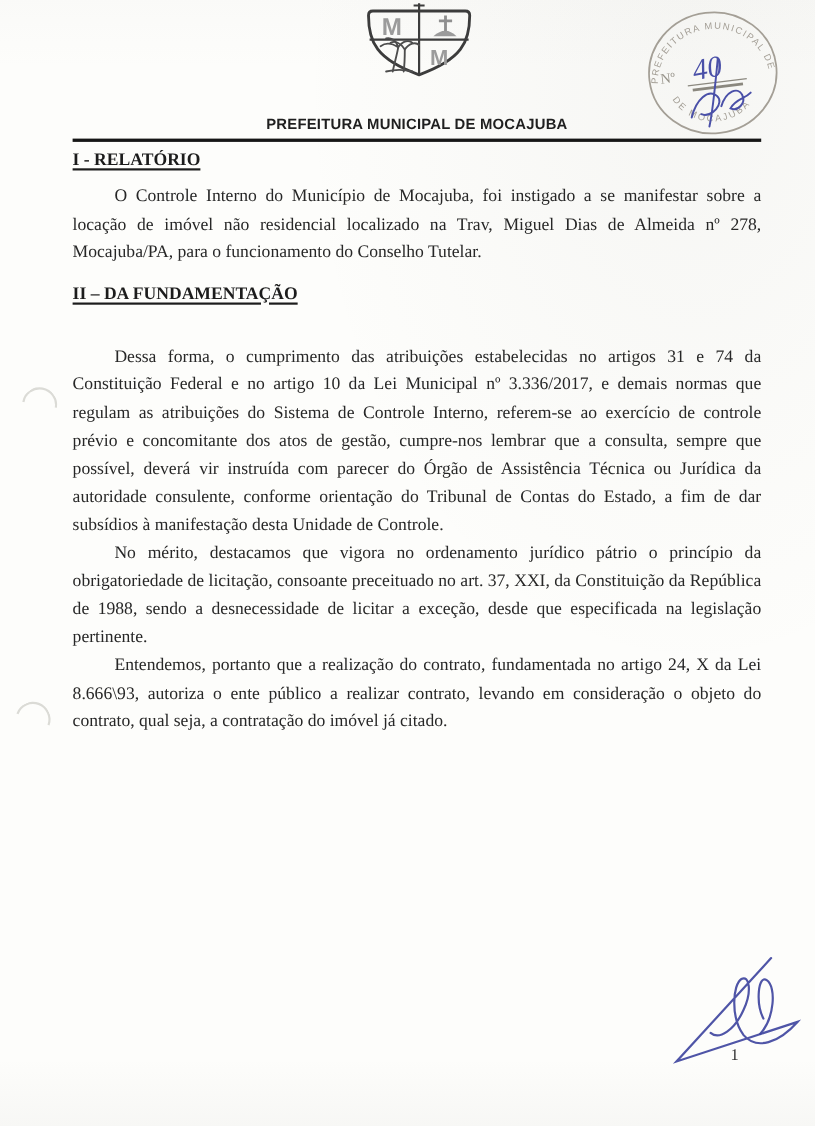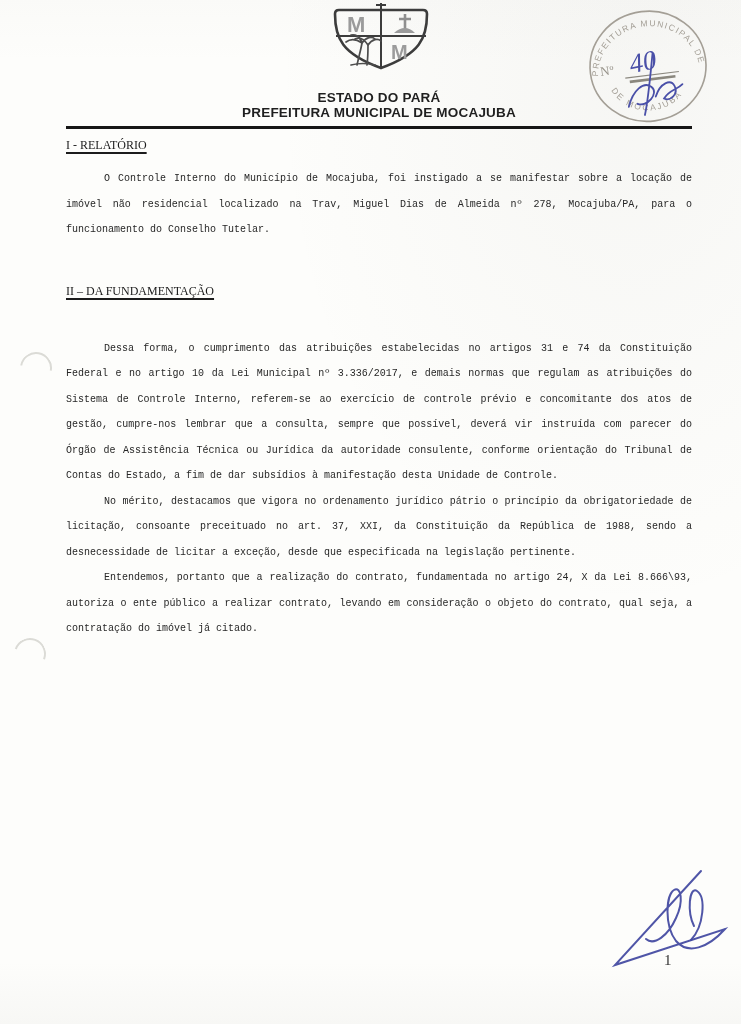--- a/index.html
+++ b/index.html
@@ -67,40 +67,39 @@
   .meta {
     margin-top: 4px;
     font-weight: bold;
     font-size: 15px;
     line-height: 21px;
     color: #1c1c1c;
   }
 
   
   .sec-heading {
-    font-size: 12px;
+    font-size: 16px;
     line-height: 17px;
-    font-weight: normal;
+    font-weight: bold;
     color: #1c1c1c;
     text-decoration: underline;
     text-underline-offset: 3px;
     text-decoration-thickness: 1.5px;
     margin: 0;
   }
   #sec1-heading { margin-top: 8px; }
-  #sec2-heading { margin-top: 40px; }
+  #sec2-heading { margin-top: 16px; }
   #sec3-heading { margin-top: 23px; }
   .sec-body p {
     margin: 0;
     text-indent: 38px;
     text-align: justify;
-    font-size: 10px;
+    font-size: 16px;
     line-height: 25.5px;
     color: #272727;
-    font-family: Liberation Mono, monospace;
   }
   #sec1-body { margin-top: 12px; }
   #sec2-body { margin-top: 36px; }
 
   
   .signature {
     position: absolute;
     left: 588px;
     top: 863px;
     width: 148px;
@@ -171,21 +170,20 @@
         </g>
         <g stroke="#4d4d4d" stroke-width="1.7" fill="none" stroke-linecap="round">
           <path d="M 36 63 C 38 54 40 47 41 41"></path>
           <path d="M 46 63 C 47 55 47 49 47 43"></path>
           <path d="M 41 41 C 35 37 29 37 25 40 M 41 41 C 39 34 34 32 30 33 M 41 41 C 45 35 51 34 54 37"></path>
           <path d="M 47 43 C 43 37 38 35 34 37 M 47 43 C 51 37 57 36 60 39"></path>
           <path d="M 30 63 Q 42 60 54 63"></path>
         </g>
       </svg>
       <div class="header-text">
-        <div>ESTADO DO PARÁ</div>
         <div>PREFEITURA MUNICIPAL DE MOCAJUBA</div>
       </div>
     </div>
 
     <hr class="rule">
 
 
     <h2 class="sec-heading" id="sec1-heading">I - RELATÓRIO</h2>
     <div class="sec-body" id="sec1-body">
       <p>O Controle Interno do Município de Mocajuba, foi instigado a se manifestar sobre a locação de imóvel não residencial localizado na Trav, Miguel Dias de Almeida nº 278, Mocajuba/PA, para o funcionamento do Conselho Tutelar.</p>

